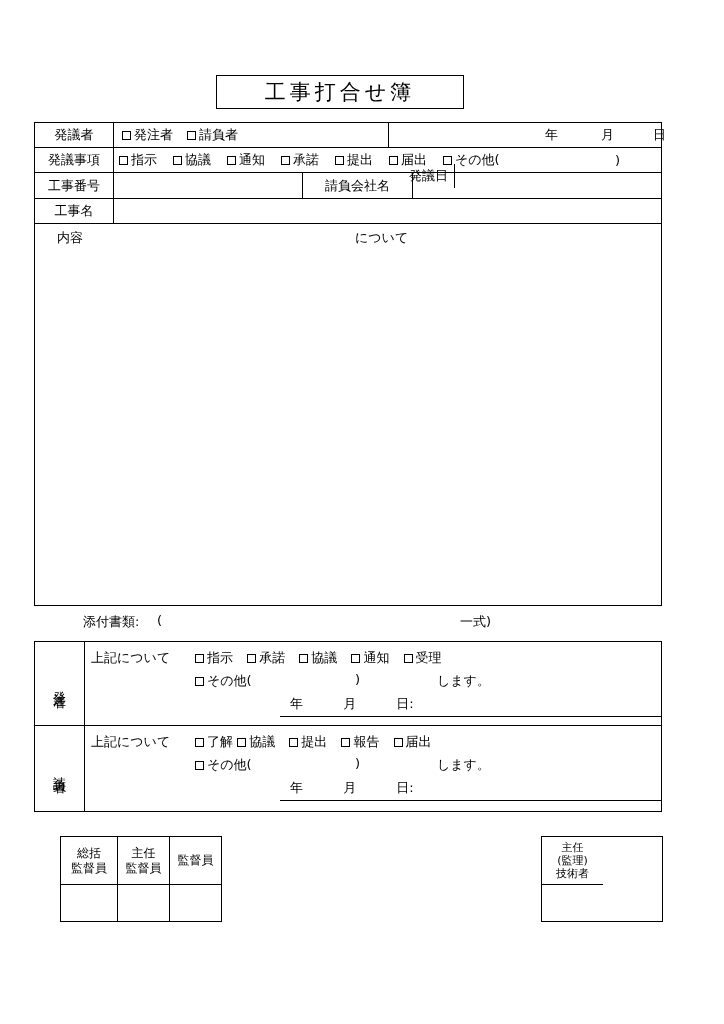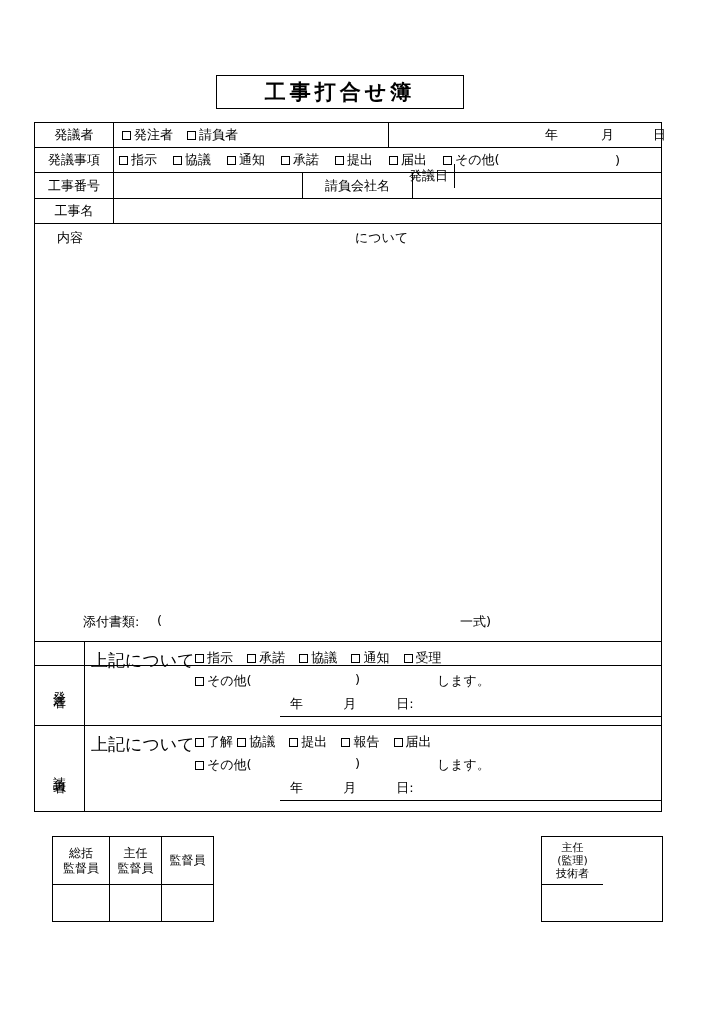--- a/index.html
+++ b/index.html
@@ -33,30 +33,30 @@
     height: 34px;
     border: 1.6px solid #000;
     box-sizing: border-box;
     display: flex;
     align-items: center;
     justify-content: center;
   }
   .title-text {
     font-size: 21px;
     letter-spacing: 4px;
-    font-weight: 700;
+    font-weight: 400;
   }
 
   
   .main-table {
     position: absolute;
     left: 34px;
     top: 122px;
     width: 628px;
-    height: 544px;
+    height: 484px;
     border: 1.4px solid #000;
     box-sizing: border-box;
   }
 
   .mt-row {
     position: absolute;
     left: 0;
     width: 100%;
     border-bottom: 1.2px solid #000;
     box-sizing: border-box;
@@ -169,21 +169,21 @@
     line-height: 1;
   }
 
   .lower-body {
     position: absolute;
     left: 50px;
     top: 0;
     width: 578px;
     height: 100%;
   }
-  .lb-line1 { position: absolute; left: 6px; top: 7px; font-size: 17px; }
+  .lb-line1 { position: absolute; left: 6px; top: 7px; font-size: 13px; }
   .lb-opts  { position: absolute; left: 110px; top: 7px; font-size: 13px; }
   .lb-other { position: absolute; left: 110px; top: 30px; font-size: 13px; }
   .lb-paren-close { position: absolute; left: 270px; top: 30px; font-size: 13px; }
   .lb-shimasu { position: absolute; left: 352px; top: 30px; font-size: 13px; }
   .lb-date { position: absolute; left: 205px; top: 53px; font-size: 13px; }
   .lb-date span { margin-right: 36px; }
   .lb-underline {
     position: absolute;
     left: 195px;
     top: 74px;
@@ -191,21 +191,21 @@
     border-bottom: 1.4px solid #000;
   }
 
   
   .sig-block {
     position: absolute;
     border: 1.3px solid #000;
     box-sizing: border-box;
     display: flex;
   }
-  .sig-left  { left: 52px;  top: 836px; width: 162px; height: 86px; align-items: center; }
+  .sig-left  { left: 60px;  top: 836px; width: 162px; height: 86px; align-items: center; }
   .sig-right { left: 541px; top: 836px; width: 122px; height: 86px; }
 
   .sig-col {
     position: relative;
     height: 100%;
     box-sizing: border-box;
     border-right: 1.2px solid #000;
   }
   .sig-col:last-child { border-right: none; }
 

